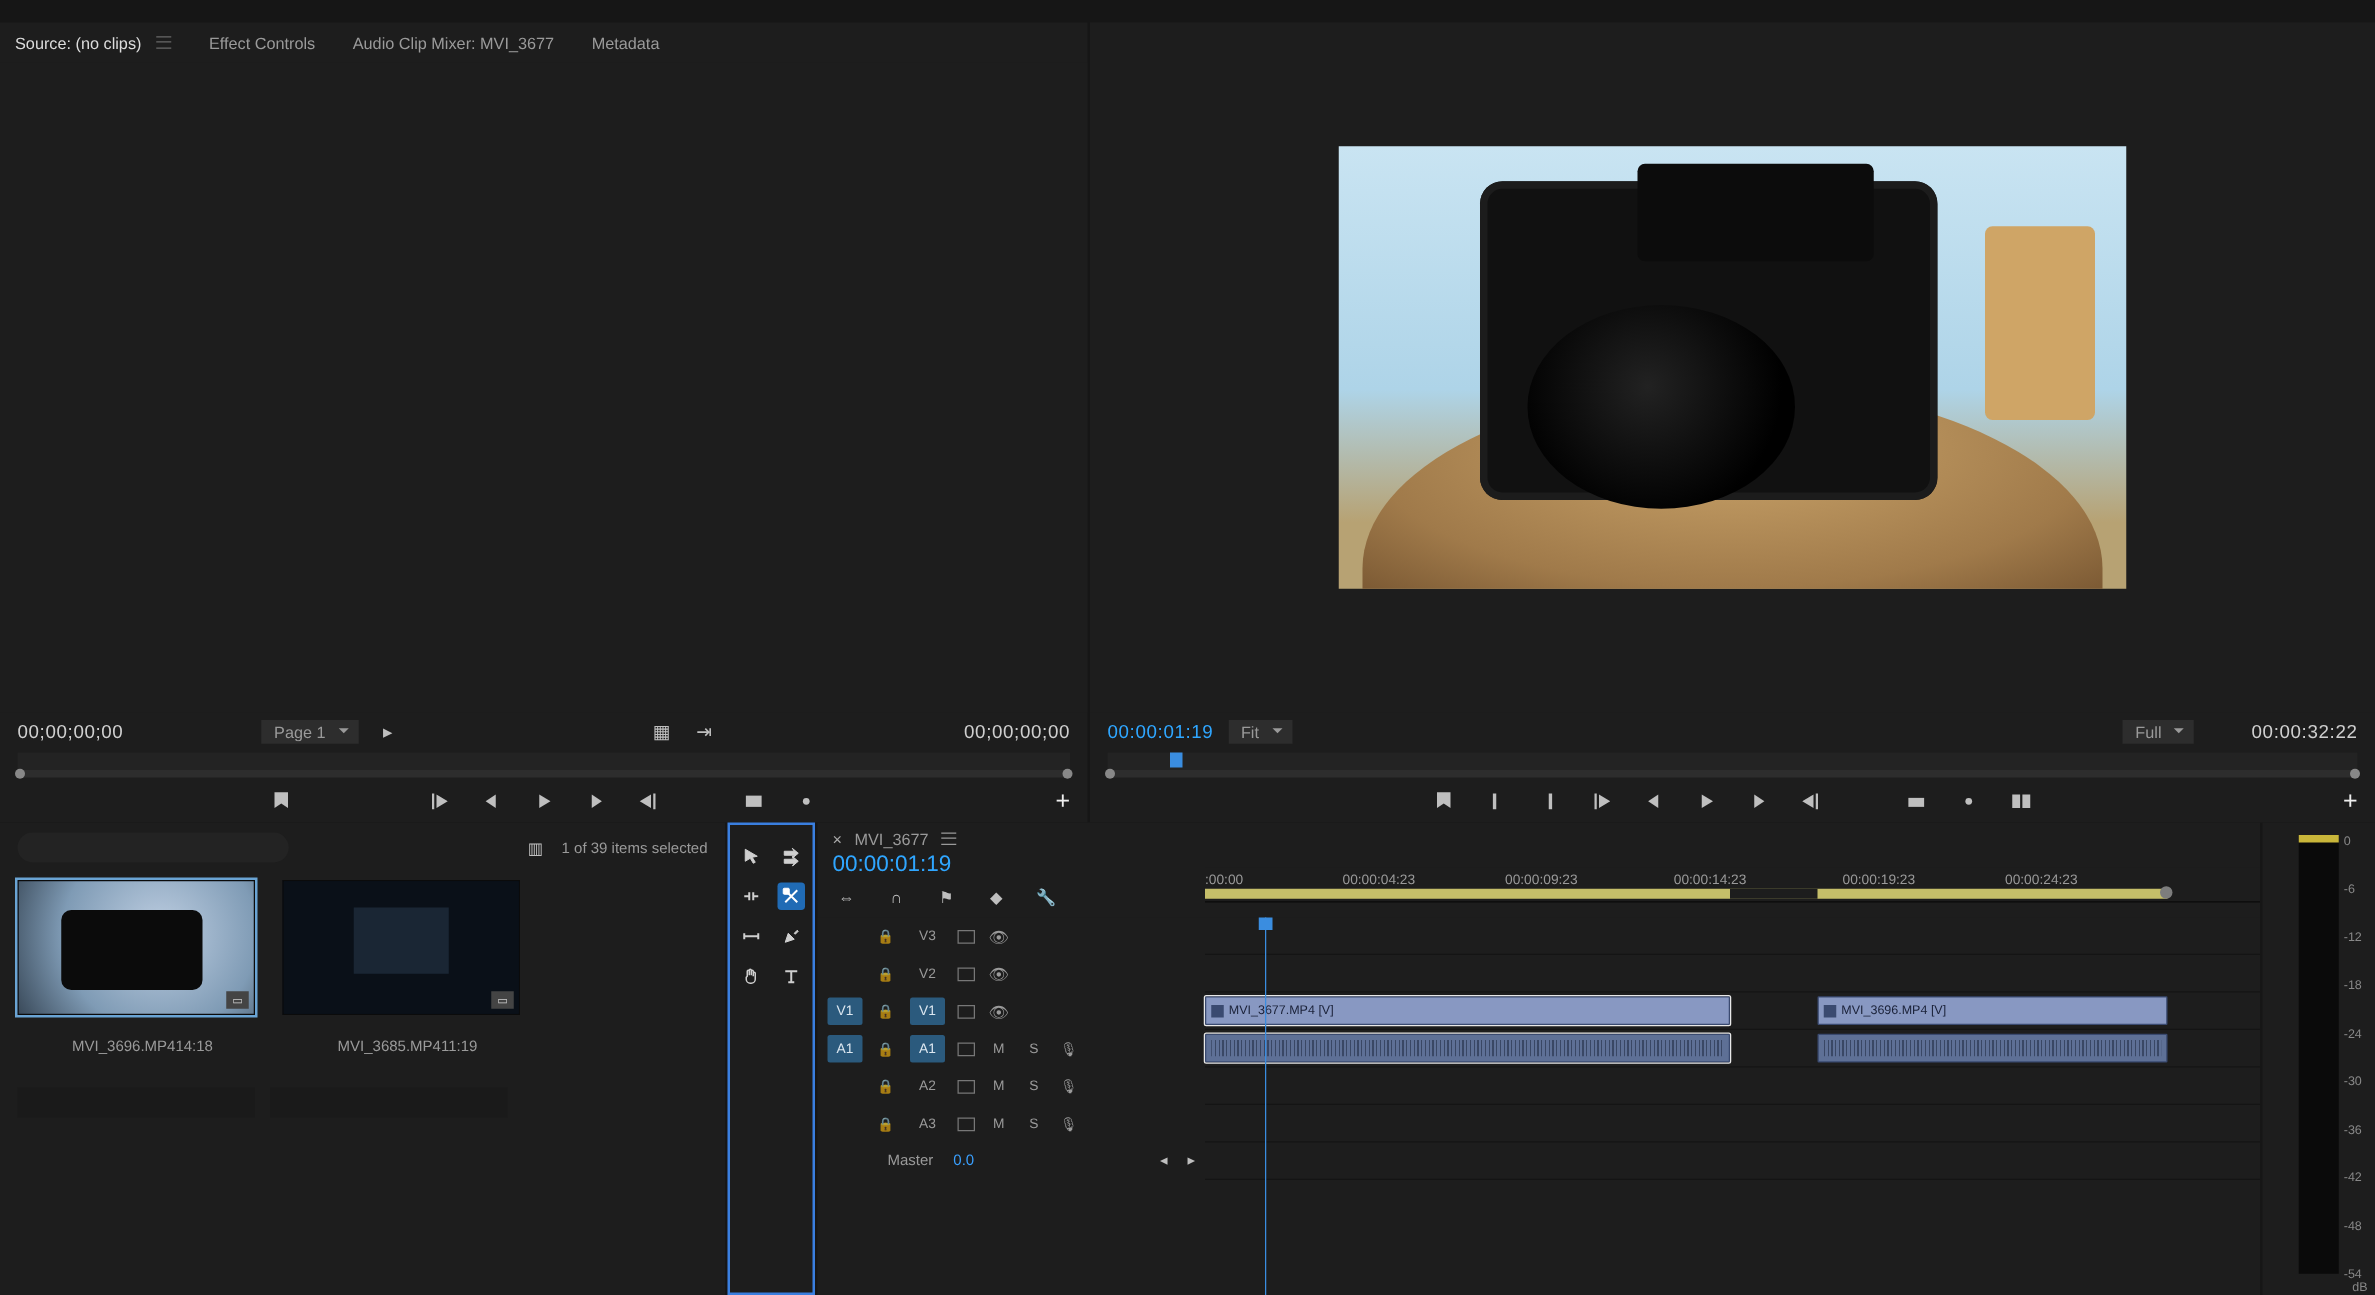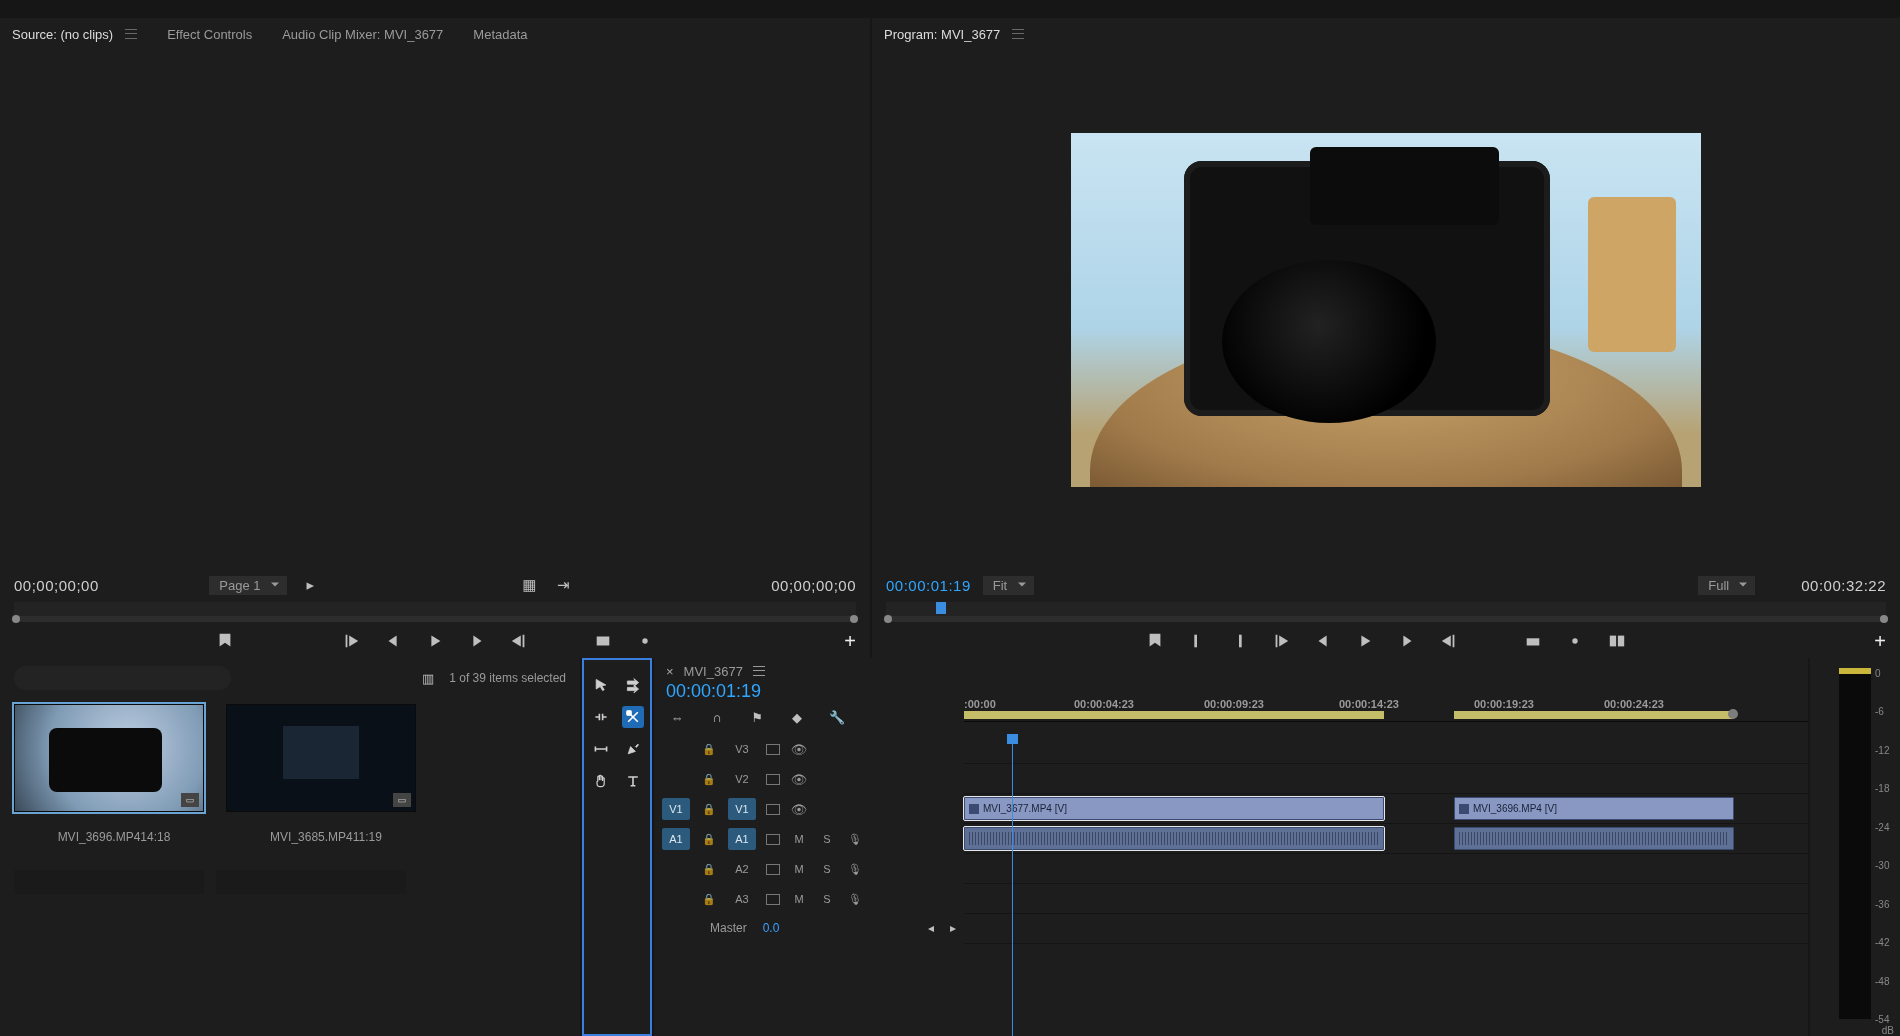--- a/index.html
+++ b/index.html
@@ -109,21 +109,21 @@
   .th-row .trk{width:28px;height:22px;background:#2b5a7d;color:#dce7f0;display:flex;align-items:center;justify-content:center;font-size:11px;border-radius:2px;}
   .th-row .ico{width:18px;text-align:center;}
   .th-row.dim .trk,.th-row.dim .src{background:transparent;color:var(--text-dim);}
   .th-row .lock{opacity:.7;}
   .th-row .sq{width:14px;height:11px;border:1px solid #777;}
   .th-row .eye{font-size:13px;}
   .th-master{height:28px;display:flex;align-items:center;padding-left:56px;font-size:12px;color:var(--text-dim);}
   .th-master .val{color:#3aa0ff;padding-left:16px;}
 
   .tracks{flex:1;position:relative;background:var(--bg1);}
-  .ruler2{height:28px;position:relative;background:var(--bg1);border-bottom:1px solid #0a0a0a;font-weight:bold;}
+  .ruler2{height:28px;position:relative;background:var(--bg1);border-bottom:1px solid #0a0a0a;}
   .ruler2 .tick{position:absolute;top:4px;font-size:11px;color:var(--text-dim);}
   .ruler2 .scrub{position:absolute;left:0;right:0;bottom:2px;height:8px;background:var(--accent-yellow);opacity:.9;}
   .ruler2 .scrub .gap{position:absolute;top:0;bottom:0;background:var(--bg1);}
   .ruler2 .endcap{position:absolute;right:-4px;bottom:0;width:10px;height:10px;background:#888;border-radius:50%;}
   .trk-row{height:30px;position:relative;border-bottom:1px solid #141414;}
   .clipbox{position:absolute;top:3px;bottom:3px;background:var(--blue-clip);border:1px solid #3a4a70;border-radius:1px;font-size:10px;color:#1a2138;padding:1px 4px;display:flex;align-items:center;gap:4px;}
   .clipbox .fx-ic{width:10px;height:10px;background:#3a4a70;}
   .clipbox.selected{outline:1px solid #e8e8e8;}
   .clipbox.audio{background:#5e7096;}
   .clipbox.audio .wave{position:absolute;left:4px;right:4px;top:4px;bottom:4px;background:repeating-linear-gradient(90deg,#2a3650 0 1px,transparent 1px 3px);opacity:.7;}
@@ -227,24 +227,20 @@
                 <rect x="3" y="5" width="14" height="11" fill="none" stroke-width="2"></rect>
                 <circle cx="10" cy="10" r="3"></circle>
               </svg>
             </span>
           <span class="plus-btn">+</span>
         </div>
       </div>
     </div>
 
     <div class="panel" style="flex:1">
-      <div class="tabs">
-        <span class="tab active">Program: MVI_3677</span>
-        <span class="menu-icon"><span class="hamburger"><span></span></span></span>
-      </div>
       <div class="panel-body">
         <div class="monitor-view">
           <div class="program-frame">
             <div class="sky"></div>
               <div class="stand"></div>
               <div class="table"></div>
               <div class="cam"></div>
               <div class="top"></div>
               <div class="lens"></div>
           </div>

